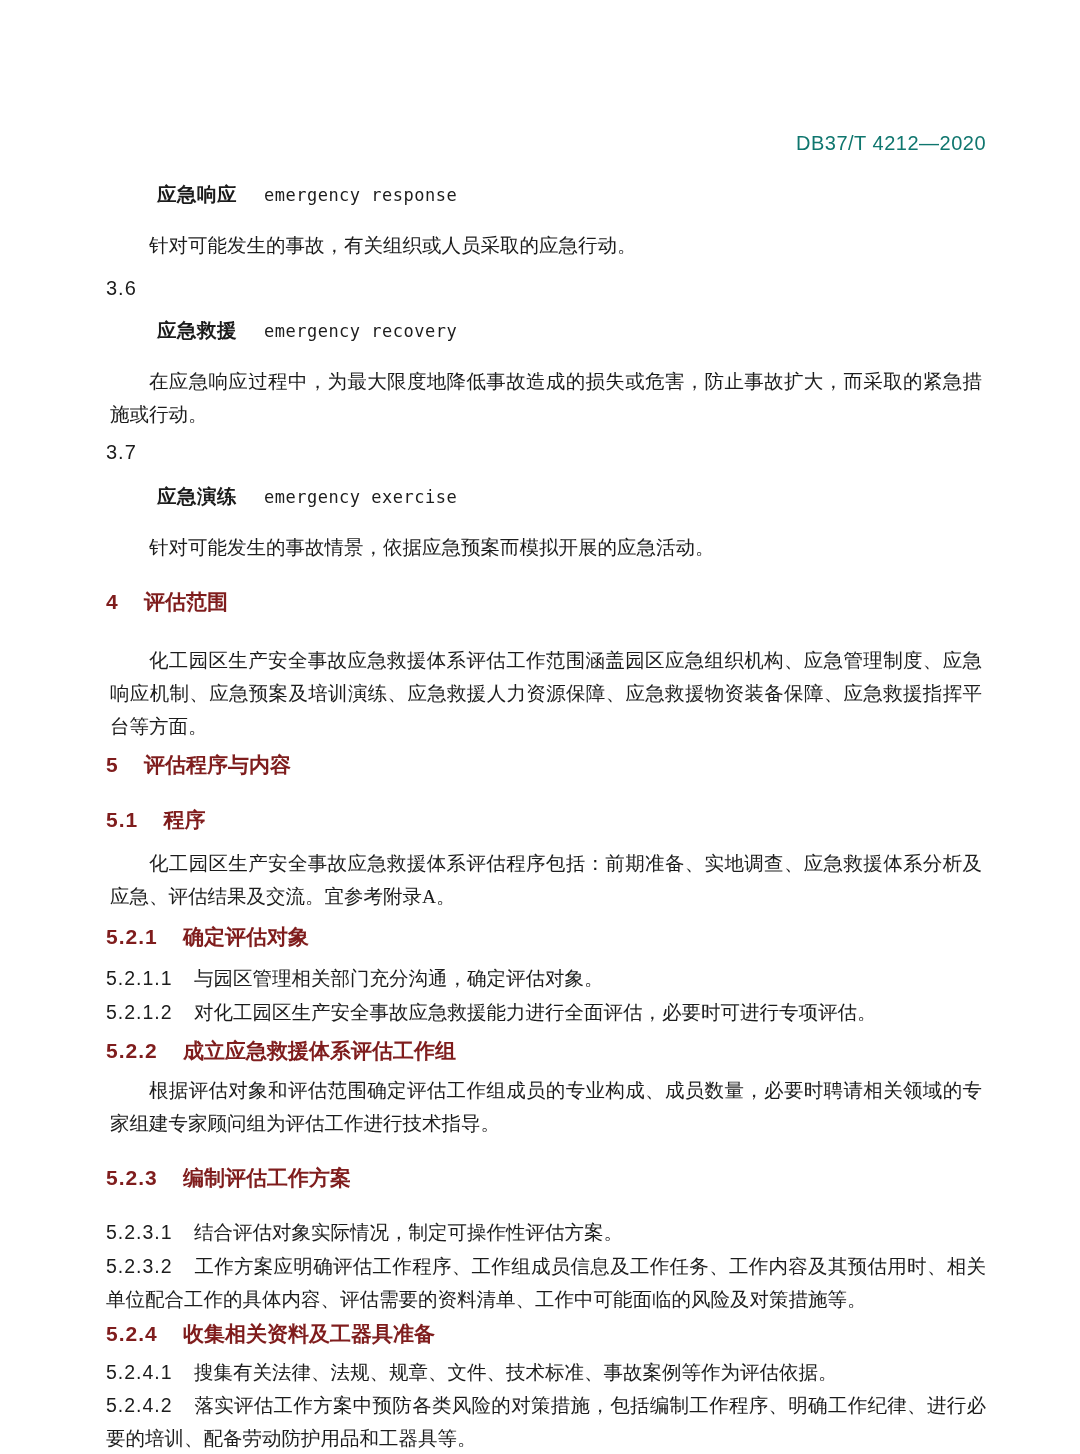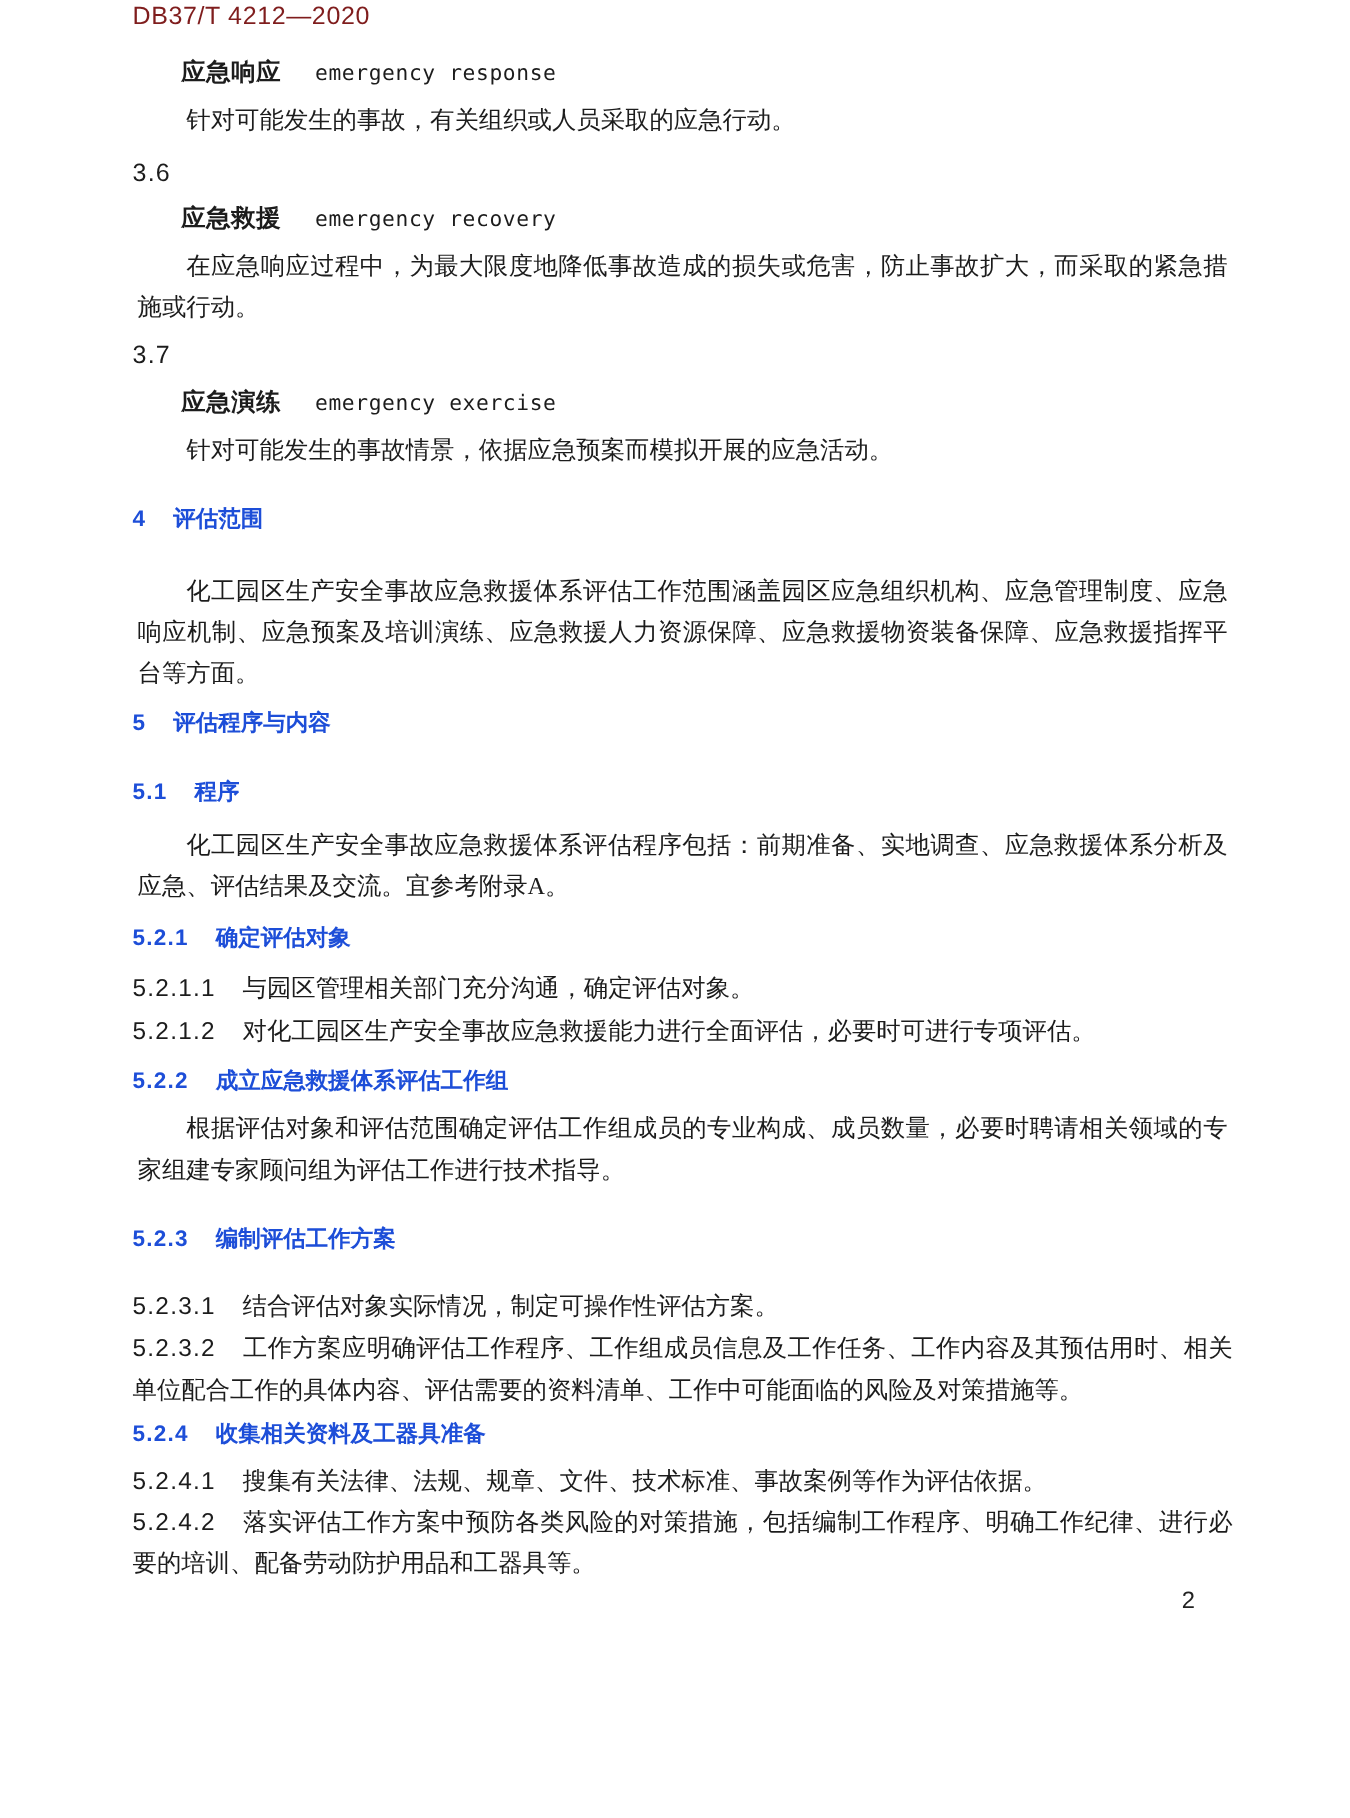--- a/index.html
+++ b/index.html
@@ -11,34 +11,36 @@
     color: #1c1c1c;
     font-family: "Liberation Serif", serif;
     font-size: 19.5px;
     line-height: 33px;
     box-sizing: border-box;
     padding: 0 94px 0 106px;
     overflow: hidden;
   }
   
   .doc-header {
+    margin-top: 130px;
     line-height: 26px;
+    text-align: right;
     font-family: "Liberation Sans", sans-serif;
     font-size: 20px;
     letter-spacing: 0.5px;
-    color: #7f1d1d;
+    color: #0f766e;
   }
   
   .term-num {
     font-family: "Liberation Sans", sans-serif;
     font-size: 20px;
     letter-spacing: 1px;
     line-height: 33px;
   }
-  .term-line { margin: 0; padding-left: 2em; line-height: 33px; }
+  .term-line { margin: 12px; padding-left: 2em; line-height: 44px; }
   .term-zh {
     font-weight: bold;
     font-family: "Liberation Sans", sans-serif;
     letter-spacing: 0.5px;
   }
   .term-en {
     font-family: "DejaVu Sans Mono", monospace;
     font-size: 17px;
     margin-left: 1.3em;
     letter-spacing: 0.5px;
@@ -46,24 +48,24 @@
   p.para {
     margin: 4px;
     text-indent: 2em;
     text-align: justify;
     text-justify: inter-ideograph;
   }
   
   .h-sec {
     font-family: "Liberation Sans", sans-serif;
     font-weight: bold;
-    font-size: 18px;
+    font-size: 21px;
     line-height: 36px;
     margin: 0;
-    color: #1d4ed8;
+    color: #7f1d1d;
   }
   .h-sec .hnum { letter-spacing: 1px; margin-right: 1.2em; }
   
   p.clause {
     margin: 0;
     text-align: justify;
     text-justify: inter-ideograph;
   }
   p.clause .cnum {
     font-family: "Liberation Sans", sans-serif;

